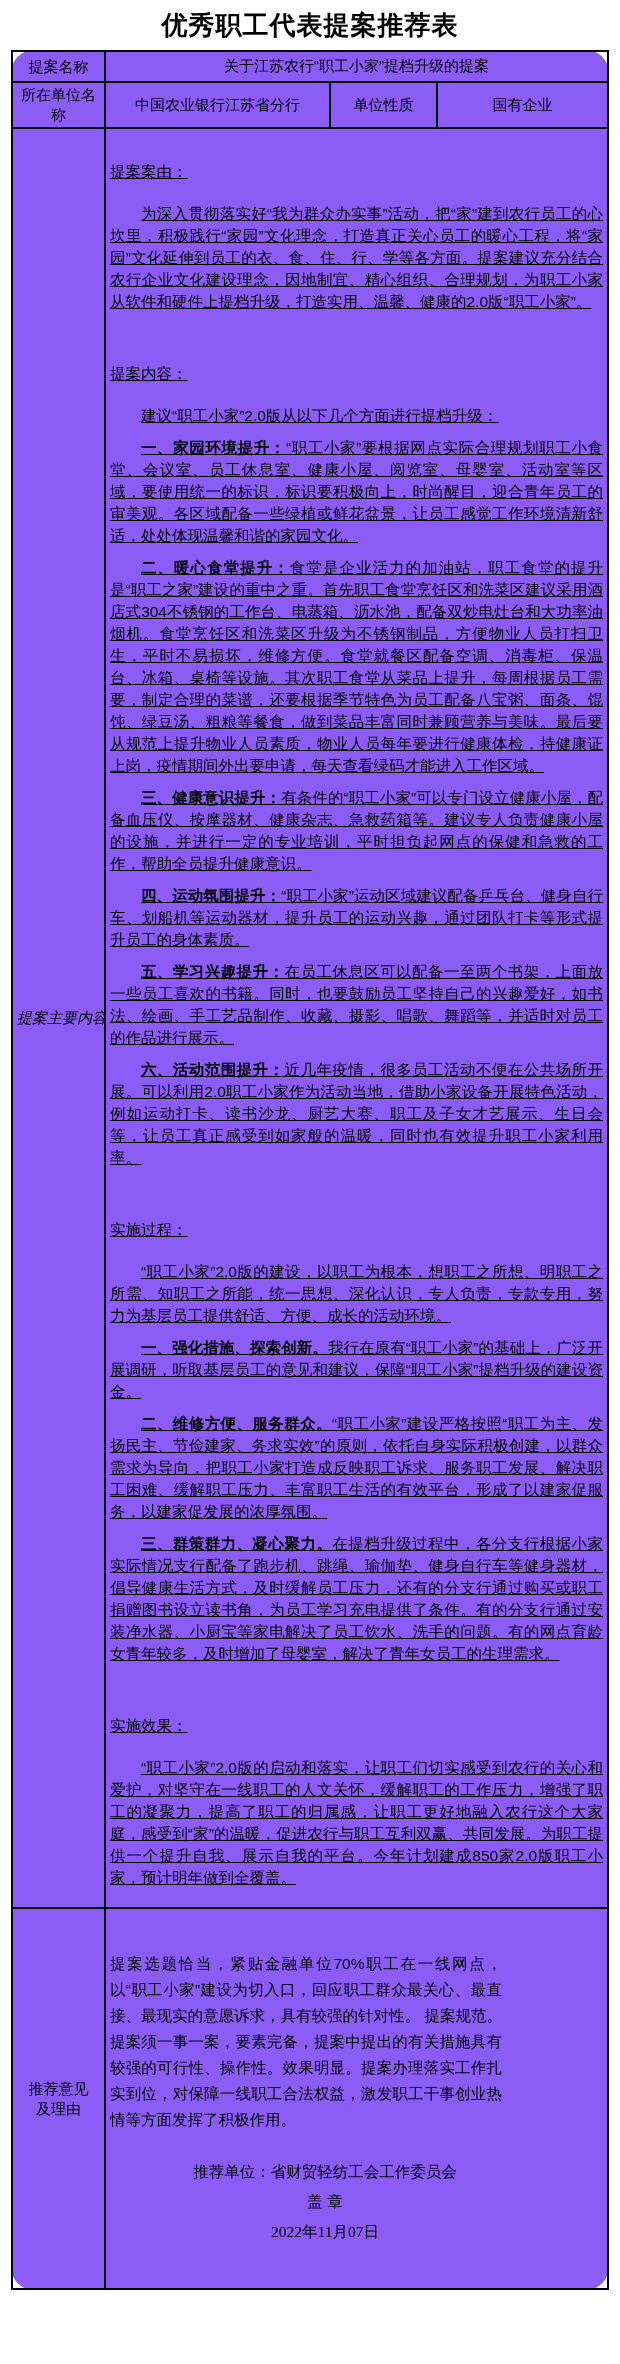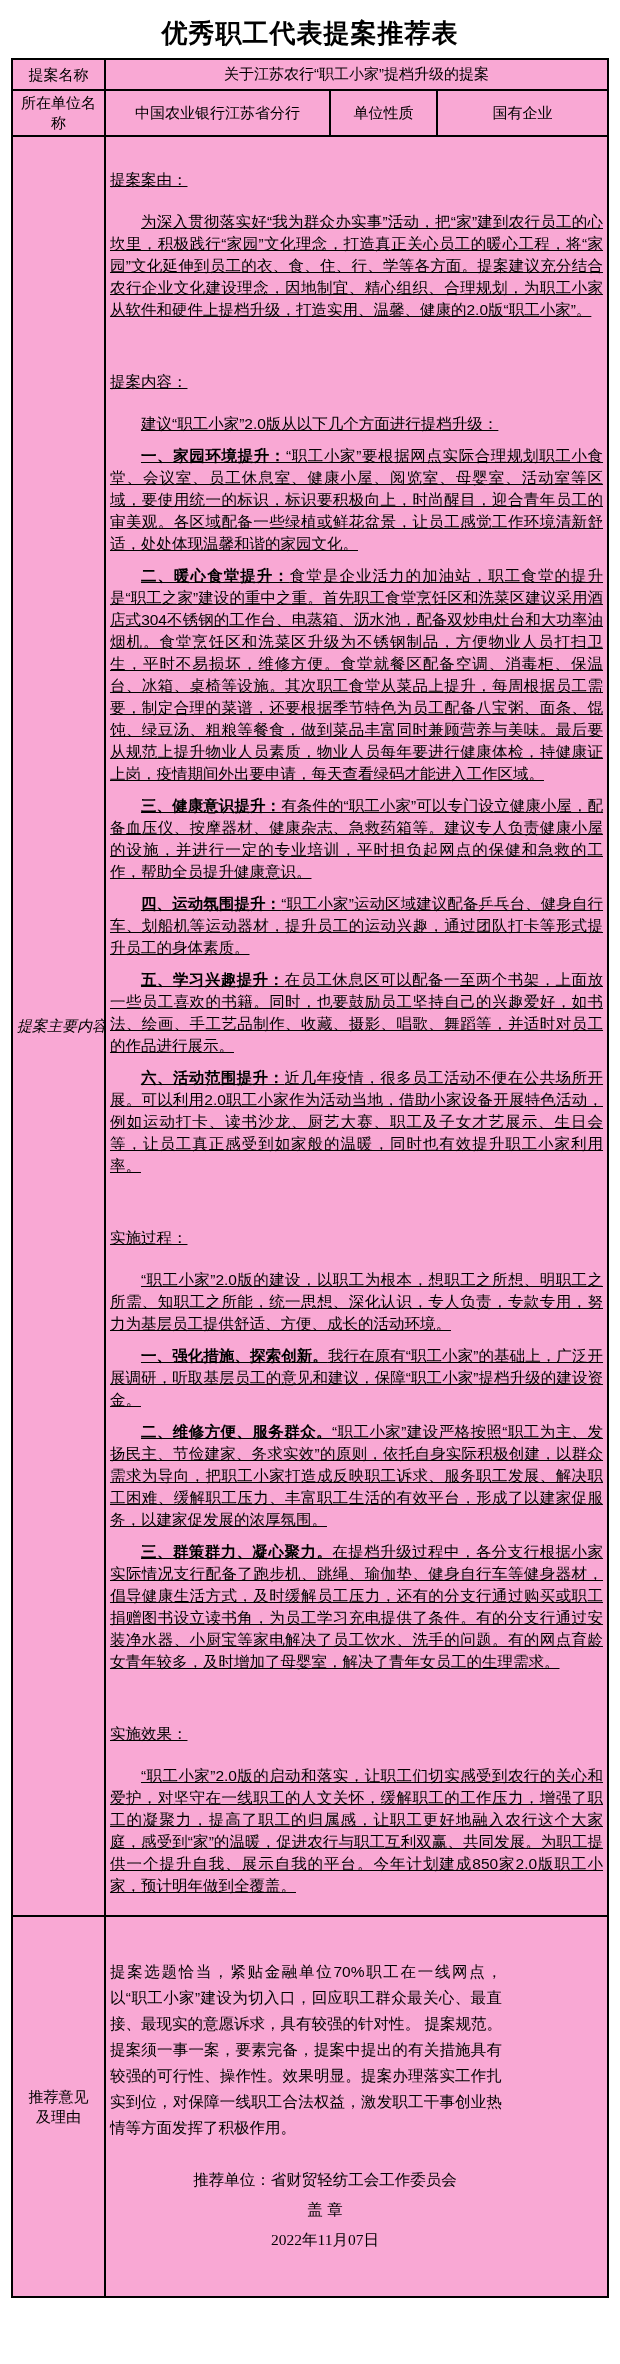--- a/index.html
+++ b/index.html
@@ -1,24 +1,25 @@
 <!DOCTYPE html>
 <html><head>
 <meta charset="utf-8">
 <style>
   html,body{margin:0;padding:0;background:#ffffff;}
   body{width:620px;font-family:"Liberation Sans",sans-serif;color:#000;}
   .page{width:620px;background:#fff;}
   .doc-title{
     text-align:center;font-size:26px;font-weight:bold;
-    padding:16px 0 7px 0;letter-spacing:1px;color:#000;
+    padding:8px 0 7px 0;letter-spacing:1px;color:#000;
   }
   table.form{
     width:596px;margin:0 auto;border-collapse:collapse;table-layout:fixed;
-    background:#f9a8d4;
+    background:#8b5cf6;
+    border-radius:23px;
   }
   table.form td{
     border:2px solid #000;font-size:15px;color:#000;
     padding:2px 4px;text-align:center;vertical-align:middle;
     overflow:hidden;
   }
   td.lbl{white-space:pre-line;line-height:20px;}
   td.main-lbl{font-size:14px;white-space:nowrap;padding:2px 1px;font-style:italic;}
   .num{font-family:"Liberation Serif","DejaVu Serif",serif;font-size:16px;}
   .blank{

